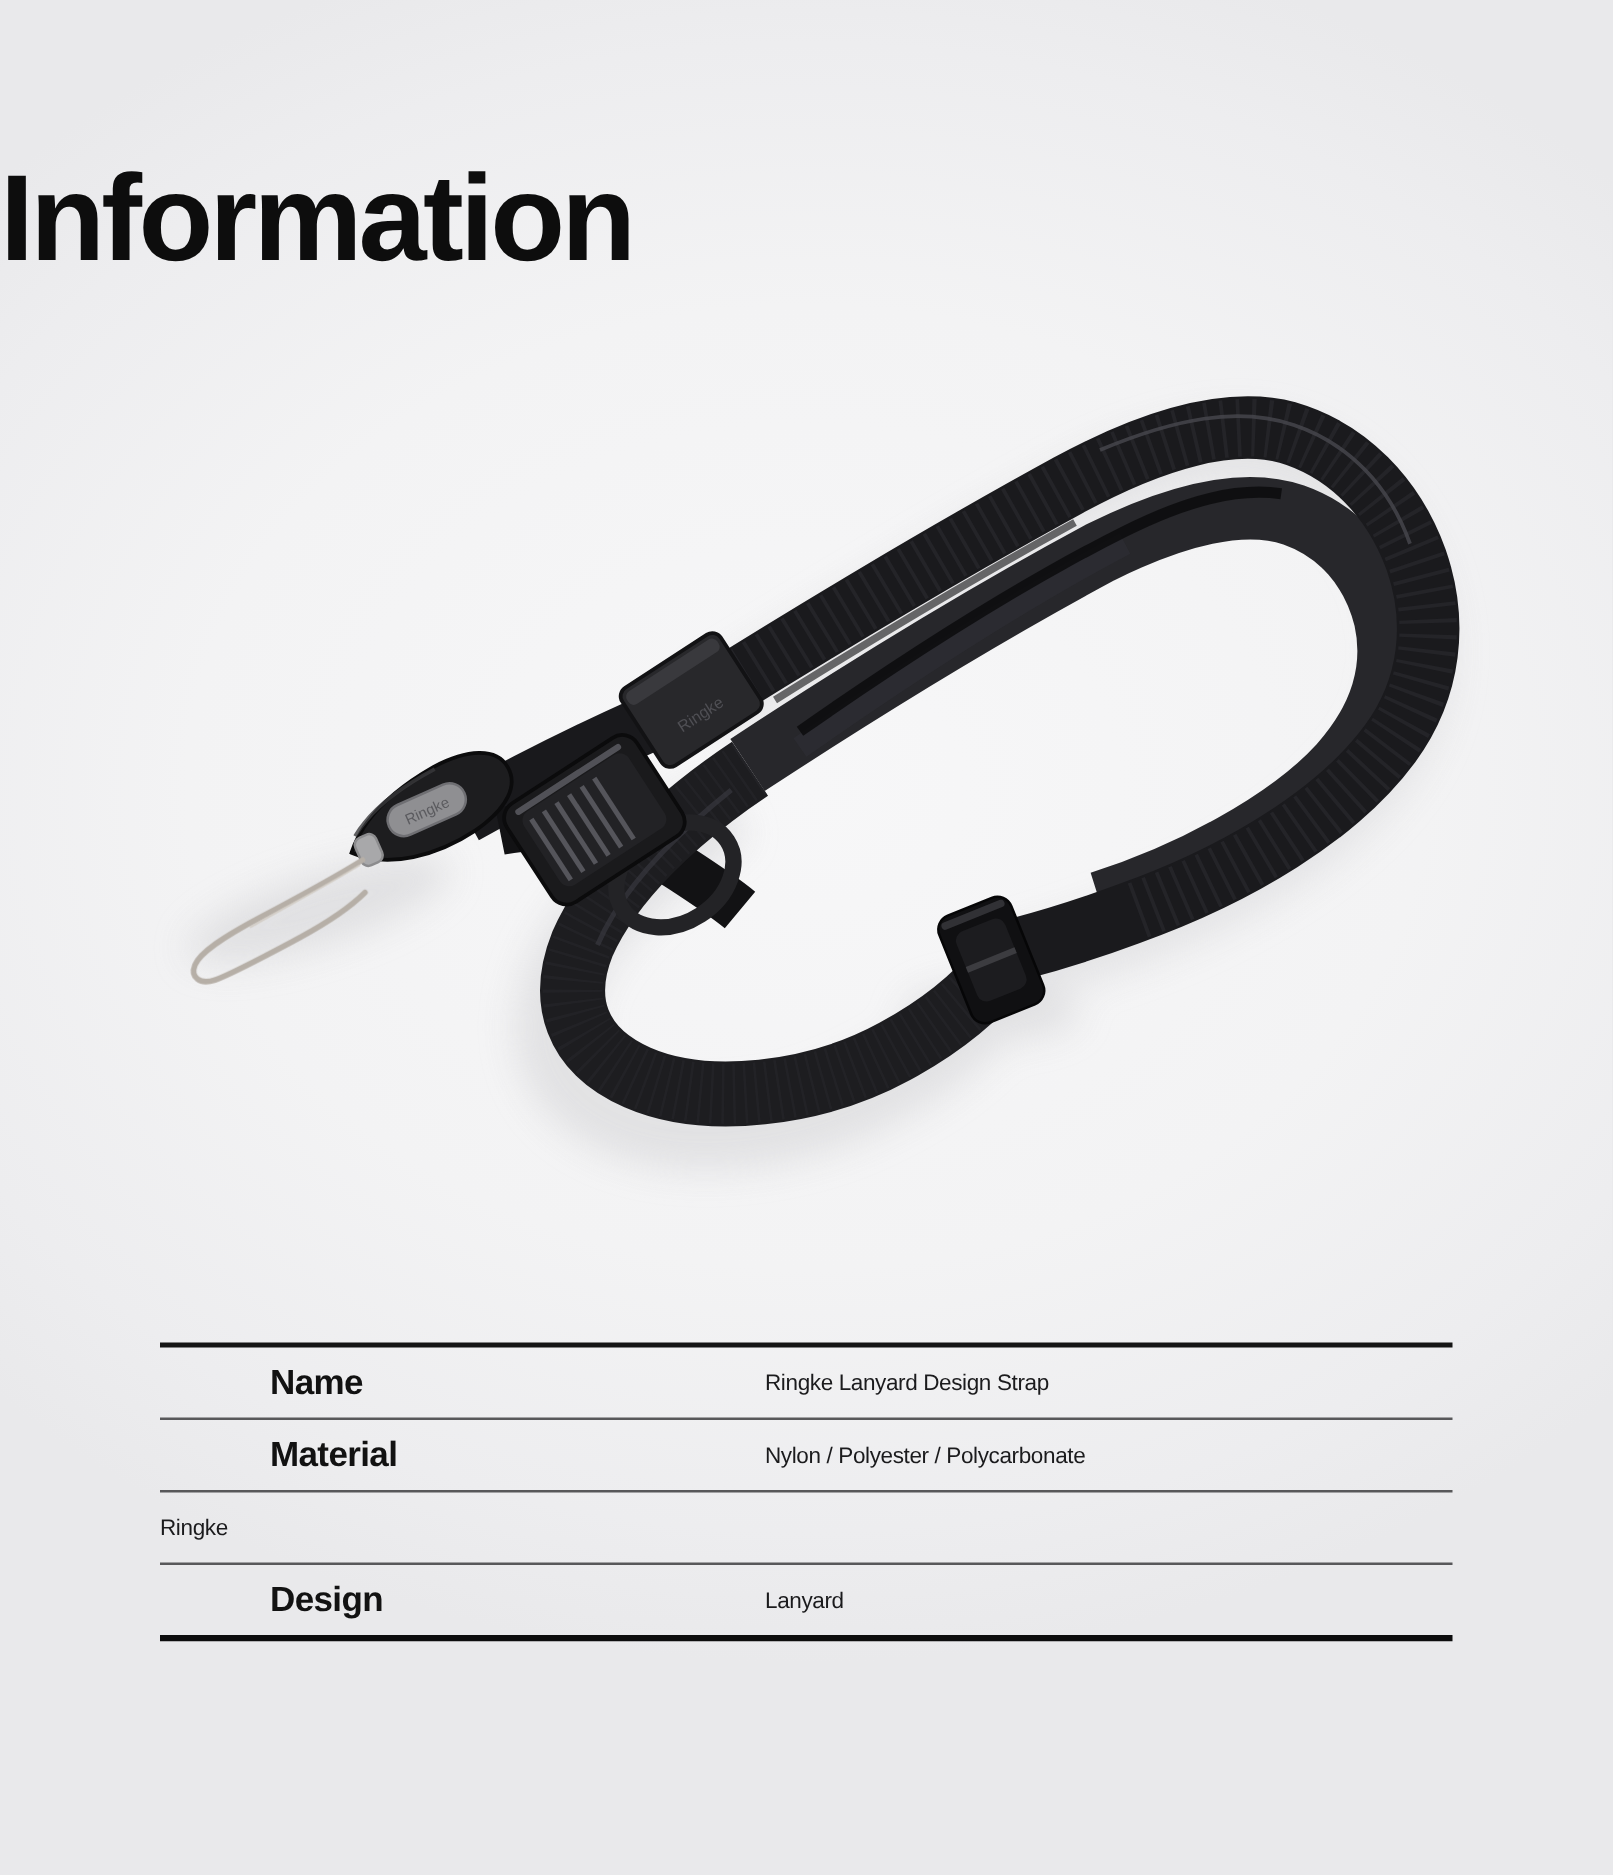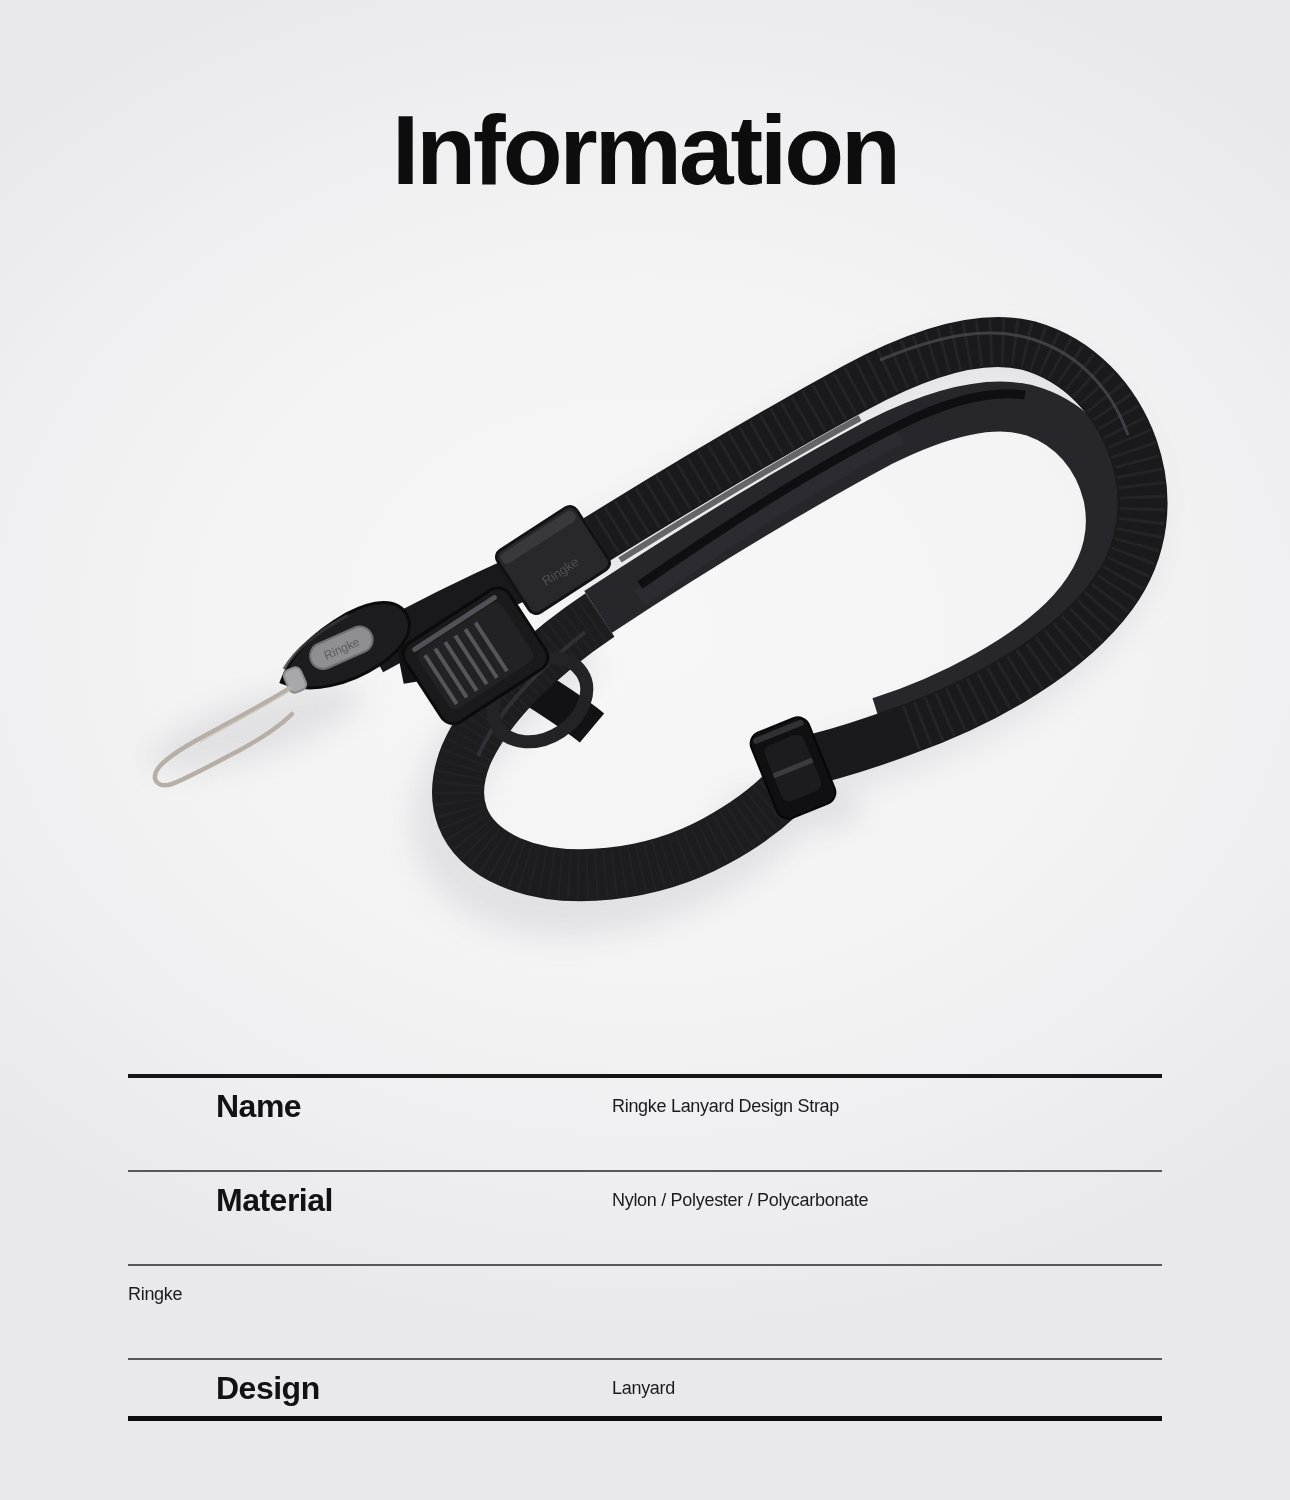--- a/index.html
+++ b/index.html
@@ -5,38 +5,37 @@
   html,body{margin:0;padding:0;background:#e9e9eb;}
   .page{
     position:relative;
     width:1290px;height:1500px;
     margin:0 auto;
     background:radial-gradient(ellipse 900px 700px at 50% 42%, #f7f7f8 0%, #f3f3f4 55%, #ededef 85%, #e9e9eb 100%);
     font-family:"Liberation Sans", sans-serif;
     overflow:hidden;
   }
   .title{
-    position:absolute;left:0;top:94px;width:100%;
-    text-align:center;
+    position:absolute;left:0;top:118px;width:100%;
     font-size:98px;font-weight:bold;letter-spacing:-3px;
     color:#0d0d0d;
   }
   svg.photo{position:absolute;left:0;top:0;}
   .spec-table{
     position:absolute;left:128px;top:1074px;width:1034px;
     border-top:4px solid #151515;
     border-bottom:5px solid #0d0d0d;
   }
   .spec-row{
     display:flex;align-items:center;height:56px;
   }
-  .spec-row + .spec-row{border-top:2px solid #58585a;margin-top:36px;}
+  .spec-row + .spec-row{border-top:2px solid #58585a;}
   .spec-label{
     box-sizing:border-box;width:484px;padding-left:88px;
-    font-size:32px;font-weight:bold;color:#121212;letter-spacing:-0.5px;
+    font-size:28px;font-weight:bold;color:#121212;letter-spacing:-0.5px;
     flex:0 0 auto;
   }
   .spec-value{
     font-size:18px;color:#1b1b1d;letter-spacing:-0.3px;
   }
 </style>
 </head>
 <body>
 
 <div class="page">

